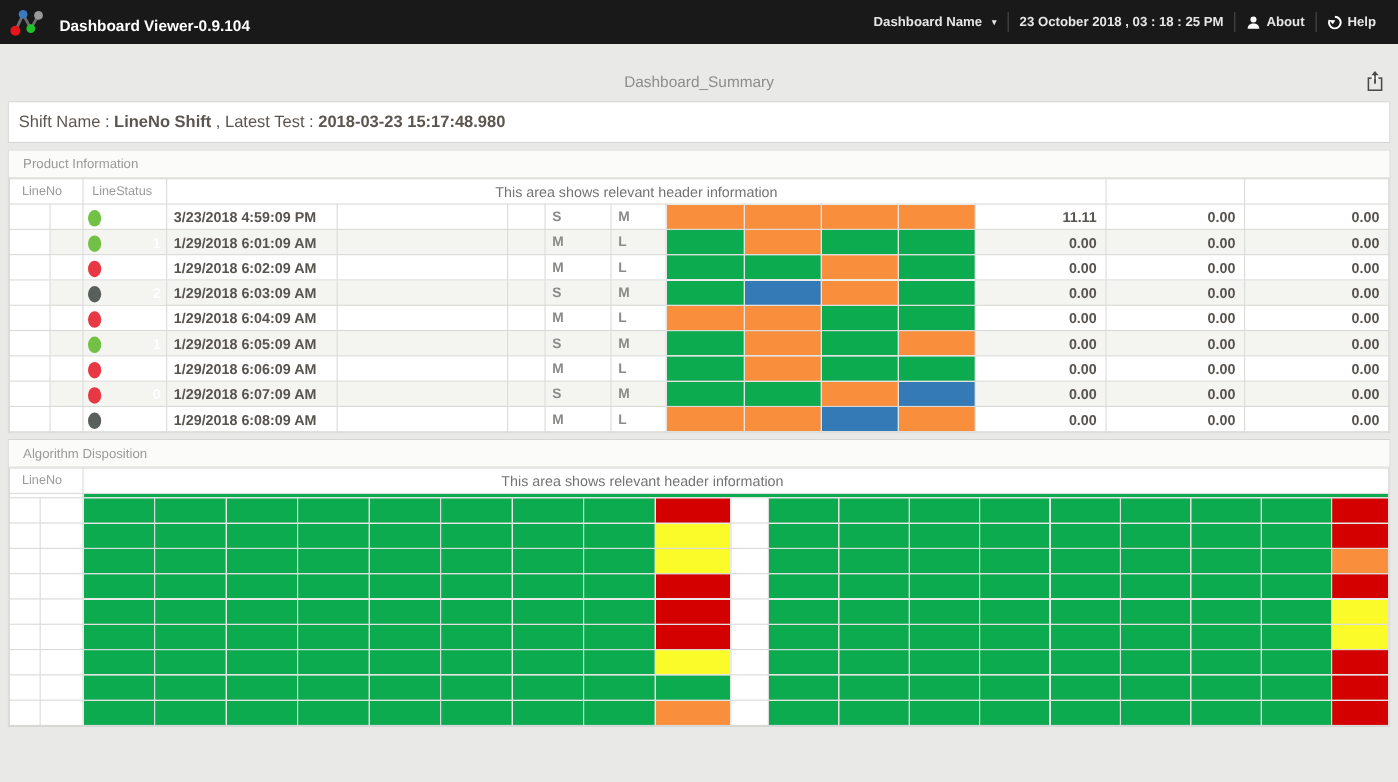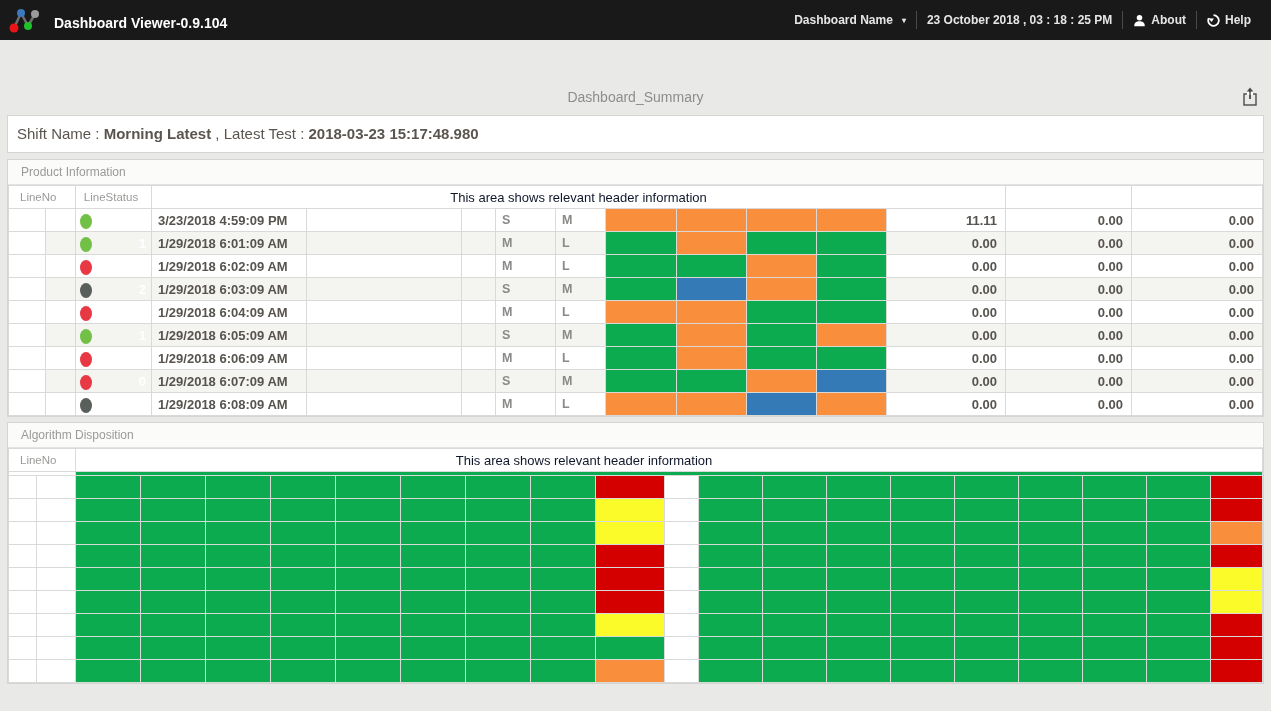--- a/index.html
+++ b/index.html
@@ -11,21 +11,21 @@
             justify-content:space-between; padding:0 10px 0 8px; }
   .brand-group { display:flex; align-items:center; }
   .brand-text { color:#cf1318; font-size:26px; font-weight:800; letter-spacing:0.5px; margin-left:4px; }
   .app-title { color:#ffffff; font-size:14px; font-weight:700; margin-left:12px; margin-top:6px; }
   .topbar-right { display:flex; align-items:center; color:#e6e6e6; font-size:12px; font-weight:700; }
   .topbar-item { display:flex; align-items:center; gap:5px; padding:0 10px; cursor:default; }
   .topbar-sep { width:1px; height:18px; background:#4a4a4a; }
   .caret { font-size:8px; margin-left:4px; color:#e6e6e6; }
 
   
-  .summary-band { position:relative; height:75px; }
+  .summary-band { position:relative; height:52px; }
   .summary-title { position:absolute; left:0; right:0; bottom:10px; text-align:center;
                    color:#8d8d8b; font-size:14px; }
   .share-btn { position:absolute; right:12px; bottom:8px; width:18px; height:20px; cursor:pointer; }
 
   .panel { margin:0 7px; background:#fff; border:1px solid #d5d5d3; }
 
   
   .shift-bar { height:38px; line-height:36px; padding-left:9px; font-size:15px; color:#5b554f; }
   .shift-bar b { font-weight:700; }
 
@@ -33,21 +33,21 @@
 
   .section-title { height:25px; line-height:25px; padding-left:13px; font-size:12px;
                    color:#9a9a98; background:#fbfbf9; border-bottom:1px solid #e3e3e1; }
 
   
   table { width:100%; border-collapse:collapse; table-layout:fixed; }
   th, td { border:1px solid #d9d9d7; height:23px; font-size:12px; overflow:hidden; white-space:nowrap; }
   th { background:#fff; font-weight:400; color:#9a9a98; font-size:11.5px; }
   th.ln-head { text-align:left; padding-left:11px; }
   th.ls-head { text-align:center; padding-right:5px; }
-  th.span-head { text-align:center; color:#0f172a; font-size:13px; font-weight:400; }
+  th.span-head { text-align:center; color:#737373; font-size:13px; font-weight:400; }
 
   tr.striped td { background:#f4f4f1; }
   tr.striped td.ln-a { background:#fff; }
 
   td.ts { font-weight:700; color:#57534f; font-size:13px; padding-left:6px; }
   td.sm { font-weight:700; color:#8a8a88; font-size:12.5px; padding-left:6px; }
   td.num { font-weight:700; color:#57534f; font-size:13px; text-align:right; padding-right:8px; }
   td.status-cell { position:relative; }
   .dot { display:inline-block; width:12px; height:15px; border-radius:50%; margin:2px 0 0 4px; vertical-align:middle; }
   .row-overlay { position:absolute; right:5px; top:4px; color:#ffffff; font-weight:700; font-size:13px; }
@@ -113,21 +113,21 @@
       <rect x="3" y="7" width="12" height="11" fill="none" stroke="#4a4a48" stroke-width="1.4"></rect>
       <line x1="9" y1="2" x2="9" y2="12" stroke="#4a4a48" stroke-width="1.4"></line>
       <path d="M9 0.5 L5.8 4.5 L12.2 4.5 Z" fill="#4a4a48"></path>
       <rect x="6" y="5" width="6" height="3" fill="#fff"></rect>
       <line x1="9" y1="3" x2="9" y2="12" stroke="#4a4a48" stroke-width="1.4"></line>
     </svg>
   </div>
 </div>
 
 <div class="panel shift-bar">
-  <span>Shift Name : </span><b>Morning Latest</b><span> , Latest Test : </span><b>2018-03-23 15:17:48.980</b>
+  <span>Shift Name : </span><b>LineNo Shift</b><span> , Latest Test : </span><b>2018-03-23 15:17:48.980</b>
 </div>
 
 <div class="section-gap"></div>
 
 <div class="panel">
   <div class="section-title">Product Information</div>
   <table>
     <colgroup>
       <col style="width:37px">
         <col style="width:30px">

